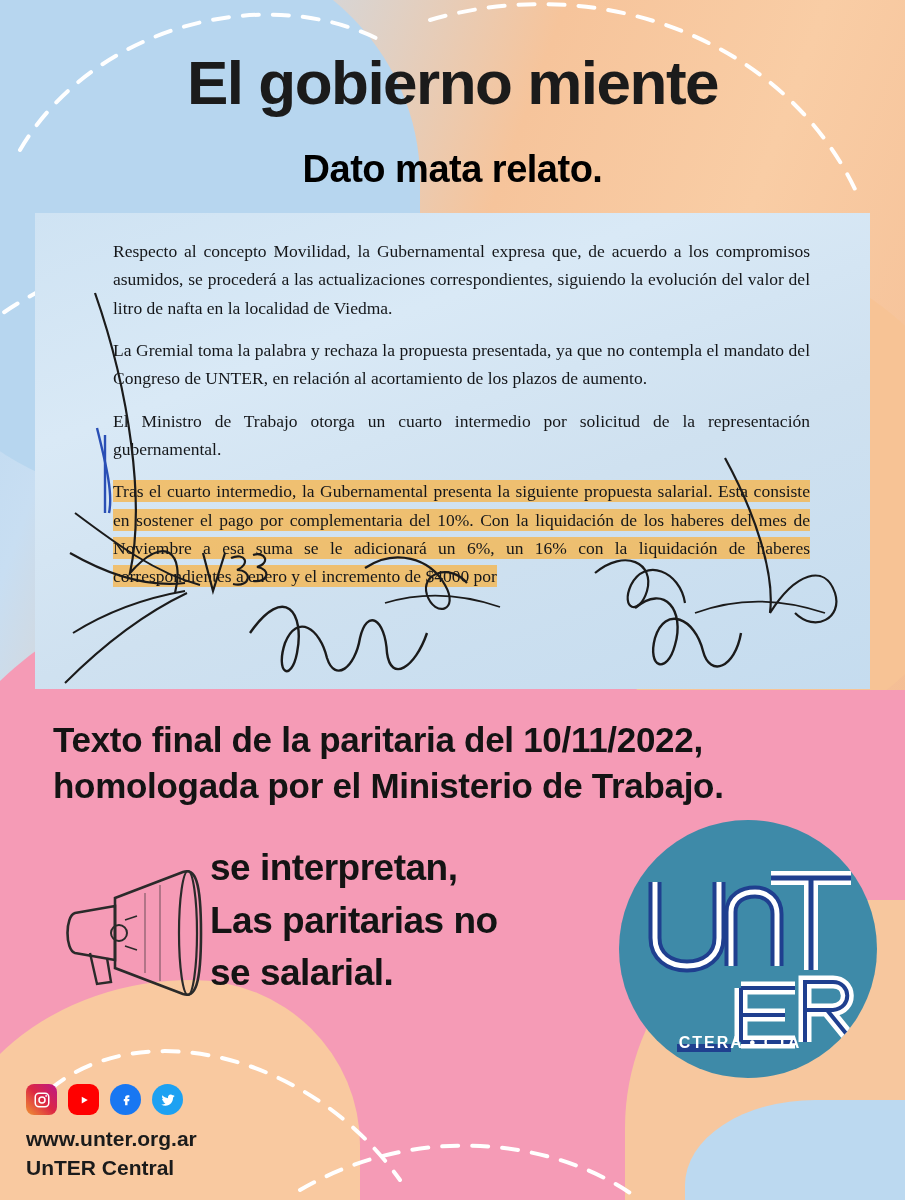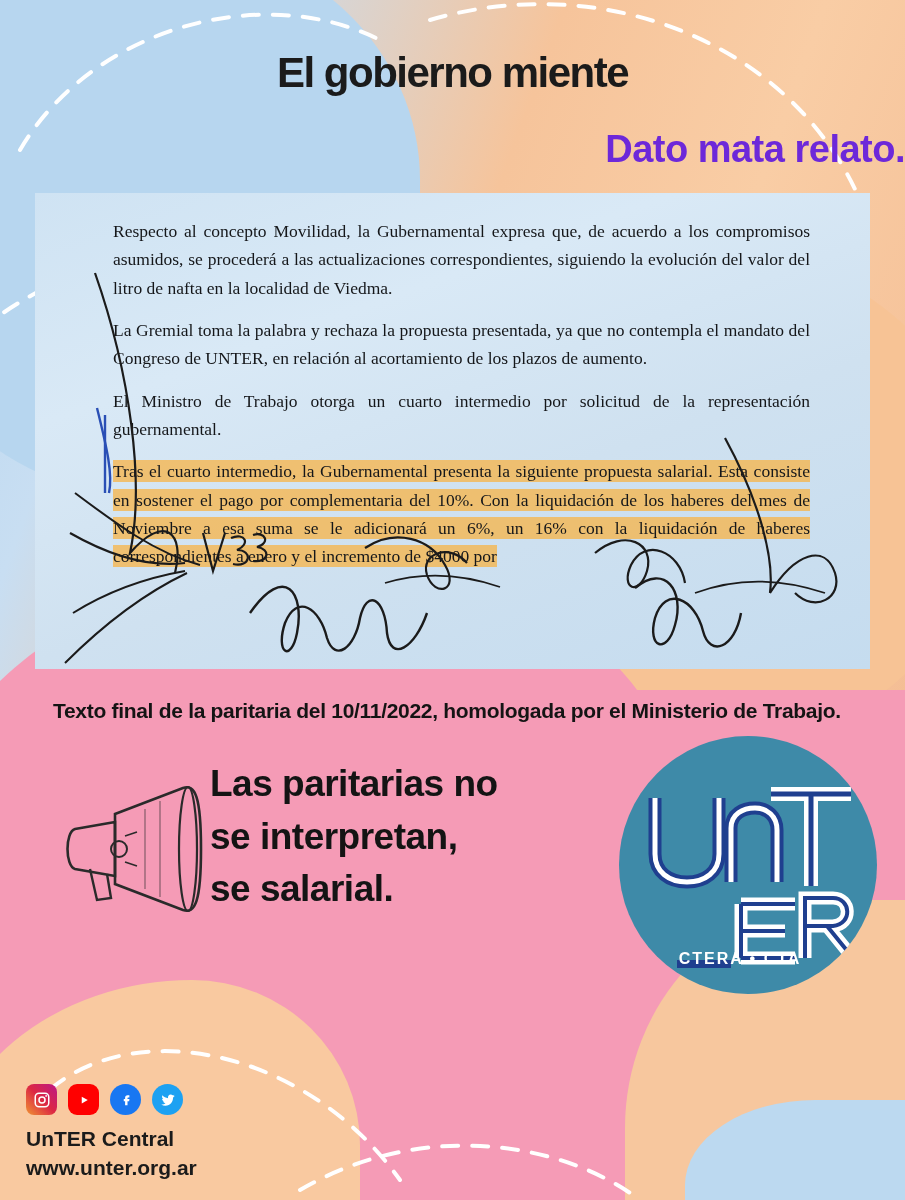--- a/index.html
+++ b/index.html
@@ -53,32 +53,32 @@
   }
 
   
   .dash-svg { position: absolute; inset: 0; pointer-events: none; }
 
   
   .content { position: relative; z-index: 5; }
 
   .headline {
     text-align: center;
-    font-size: 42px;
+    font-size: 62px;
     font-weight: 700;
     color: #1b1b1b;
     letter-spacing: -1.5px;
     padding-top: 52px;
     line-height: 1;
   }
   .subhead {
-    text-align: right;
+    text-align: center;
     font-size: 38px;
     font-weight: 700;
-    color: #6d28d9;
+    color: #000000;
     margin-top: 34px;
     letter-spacing: -0.5px;
   }
 
   
   .doc-photo {
     position: relative;
     margin: 22px auto 0;
     width: 835px;
     height: 476px;
@@ -103,21 +103,21 @@
   }
   .doc-p.marked { }
 
   
   .sig-layer { position: absolute; inset: 0; pointer-events: none; }
 
   
   .caption {
     width: 835px;
     margin: 28px auto 0;
-    font-size: 21px;
+    font-size: 35px;
     font-weight: 700;
     color: #141414;
     line-height: 1.3;
     letter-spacing: -0.3px;
     padding-left: 18px;
   }
 
   
   .slogan-row {
     position: relative;
@@ -241,22 +241,22 @@
       <path d="M 20 55 L 60 48 L 60 102 L 20 95 C 10 92, 10 58, 20 55 Z" fill="none" stroke="#2a2a2a" stroke-width="2.6"></path>
       <path d="M 60 40 L 128 14 C 140 10, 146 22, 146 75 C 146 128, 140 140, 128 136 L 60 110 Z" fill="none" stroke="#2a2a2a" stroke-width="2.6"></path>
       <ellipse cx="133" cy="75" rx="9" ry="62" fill="none" stroke="#2a2a2a" stroke-width="2.2"></ellipse>
       <path d="M 35 95 L 42 126 L 56 124 L 52 100" fill="none" stroke="#2a2a2a" stroke-width="2.4"></path>
       <circle cx="64" cy="75" r="8" fill="none" stroke="#2a2a2a" stroke-width="2"></circle>
       <path d="M 70 62 L 82 58 M 70 88 L 82 92" stroke="#2a2a2a" stroke-width="1.6"></path>
       <path d="M 90 35 L 90 115 M 105 27 L 105 123" stroke="#2a2a2a" stroke-width="1.2" opacity="0.55"></path>
     </svg>
 
     <div class="slogan">
+      <div>se interpretan,</div>
       <div>Las paritarias no</div>
-      <div>se interpretan,</div>
       <div>se salarial.</div>
     </div>
 
     <div class="logo-circle">
       <svg width="258" height="258" viewBox="0 0 258 258">
         <g fill="none" stroke="#ffffff" stroke-width="7">
 
           <path d="M 36 62 L 36 118 C 36 136, 50 146, 68 146 C 86 146, 100 136, 100 118 L 100 62" stroke="#1f3f8f" stroke-width="13"></path>
           <path d="M 36 62 L 36 118 C 36 136, 50 146, 68 146 C 86 146, 100 136, 100 118 L 100 62" stroke="#ffffff" stroke-width="5"></path>
 
@@ -298,15 +298,15 @@
       <svg width="18" height="18" viewBox="0 0 24 24">
         <path d="M14.5 8.5h2V5.5h-2.3c-2.3 0-3.4 1.4-3.4 3.4v1.6H9v3h1.8V19h3.2v-5.5h2.2l.4-3h-2.6V9.4c0-.6.2-.9.9-.9z" fill="#fff"></path>
       </svg>
     </div>
     <div class="sico tw">
       <svg width="18" height="18" viewBox="0 0 24 24">
         <path d="M21 6.3c-.7.3-1.4.5-2.1.6.8-.5 1.3-1.2 1.6-2-.7.4-1.5.7-2.3.9A3.6 3.6 0 0 0 12 8.8c0 .3 0 .6.1.8-3-.1-5.7-1.6-7.5-3.8-.3.6-.5 1.2-.5 1.9 0 1.2.6 2.3 1.6 3-.6 0-1.2-.2-1.6-.5 0 1.8 1.2 3.2 2.9 3.6-.3.1-.6.1-1 .1-.2 0-.5 0-.7-.1.5 1.5 1.8 2.5 3.4 2.5A7.2 7.2 0 0 1 3 17.9a10.2 10.2 0 0 0 5.5 1.6c6.6 0 10.2-5.5 10.2-10.2v-.5c.7-.5 1.3-1.1 1.8-1.8z" fill="#fff"></path>
       </svg>
     </div>
   </div>
+  <div class="foot-line">www.unter.org.ar</div>
   <div class="foot-line">UnTER Central</div>
-  <div class="foot-line">www.unter.org.ar</div>
 </div>
 
 </body></html>

